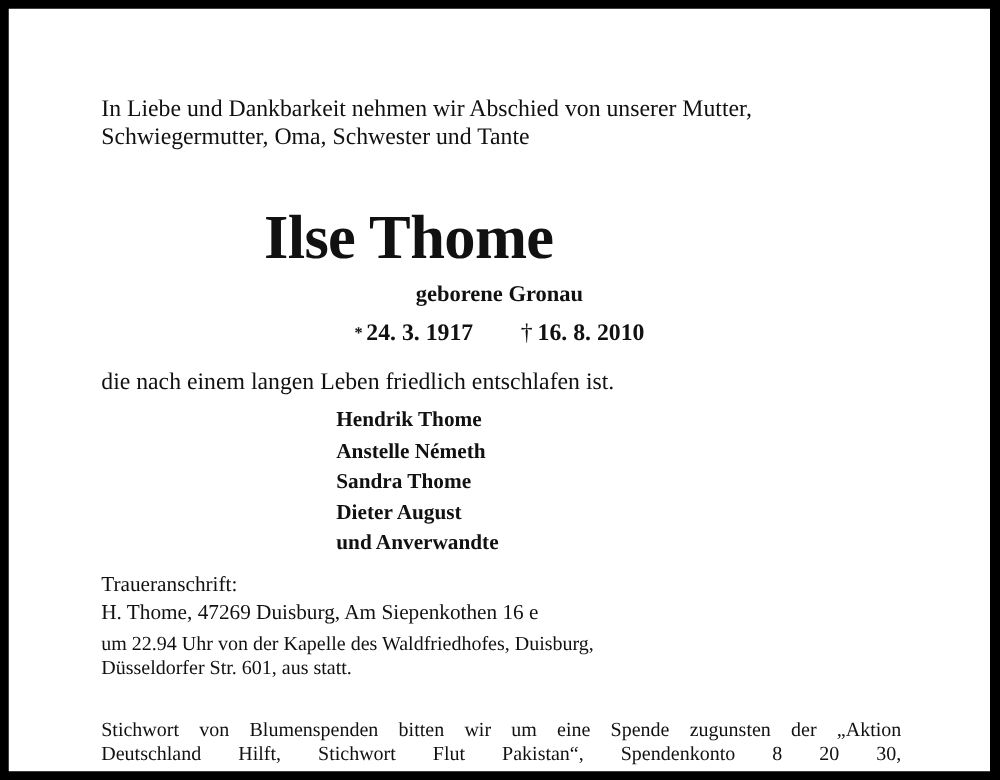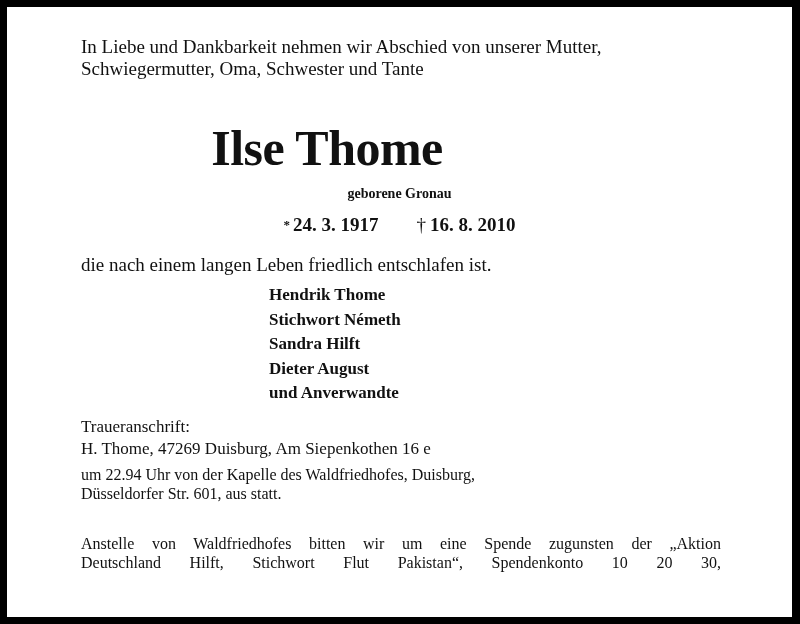--- a/index.html
+++ b/index.html
@@ -10,37 +10,37 @@
       overflow: hidden;
     }
     .card {
       position: absolute;
       left: 7px; top: 7px;
       width: 785px; height: 610px;
       background: #ffffff;
       font-family: "Liberation Serif", "DejaVu Serif", serif;
       color: #111111;
     }
-    .abs { position: absolute; white-space: nowrap; }
+    .abs { position: absolute; white-space: nowrap; margin-top: 41px; }
     .intro {
       left: 74px; top: 29px;
       font-size: 19px; line-height: 22px;
     }
     .intro div { white-space: nowrap; }
     .name {
       left: 0; width: 640px; top: 113px;
       text-align: center;
       font-size: 50px; font-weight: bold;
       line-height: 56px;
       letter-spacing: -0.5px;
     }
     .born-name {
       left: 0; width: 785px; top: 176px;
       text-align: center;
-      font-size: 14px; font-weight: bold;
+      font-size: 18px; font-weight: bold;
       line-height: 22px;
     }
     .dates {
       left: 0; width: 785px; top: 206px;
       text-align: center;
       font-size: 19px; font-weight: bold;
       line-height: 24px;
     }
     .dates .star { font-size: 13px; vertical-align: 2px; margin-right: 3px; }
     .dates .gap { display: inline-block; width: 38px; }
@@ -94,34 +94,34 @@
   <div class="abs born-name">geborene Gronau</div>
 
   <div class="abs dates">
     <span class="star">*</span><span>24. 3. 1917</span><span class="gap"></span><span class="cross">†</span><span>16. 8. 2010</span>
   </div>
 
   <div class="abs passed">die nach einem langen Leben friedlich entschlafen ist.</div>
 
   <div class="abs family">
     <div>Hendrik Thome</div>
-    <div>Stichwort Németh</div>
-    <div>Sandra Hilft</div>
+    <div>Anstelle Németh</div>
+    <div>Sandra Thome</div>
     <div>Dieter August</div>
     <div>und Anverwandte</div>
   </div>
 
   <div class="abs address">
     <div>Traueranschrift:</div>
     <div>H. Thome, 47269 Duisburg, Am Siepenkothen 16 e</div>
   </div>
 
   <div class="abs small ceremony">
     <span class="plain">um 22.94 Uhr von der Kapelle des Waldfriedhofes, Duisburg,</span>
     <span class="plain">Düsseldorfer Str. 601, aus statt.</span>
   </div>
 
   <div class="abs small donation">
-    <span class="just">Anstelle von Waldfriedhofes bitten wir um eine Spende zugunsten der „Aktion</span>
-    <span class="just">Deutschland Hilft, Stichwort Flut Pakistan“, Spendenkonto 10 20 30,</span>
+    <span class="just">Stichwort von Blumenspenden bitten wir um eine Spende zugunsten der „Aktion</span>
+    <span class="just">Deutschland Hilft, Stichwort Flut Pakistan“, Spendenkonto 8 20 30,</span>
   </div>
 
 </div>
 
 </body></html>

